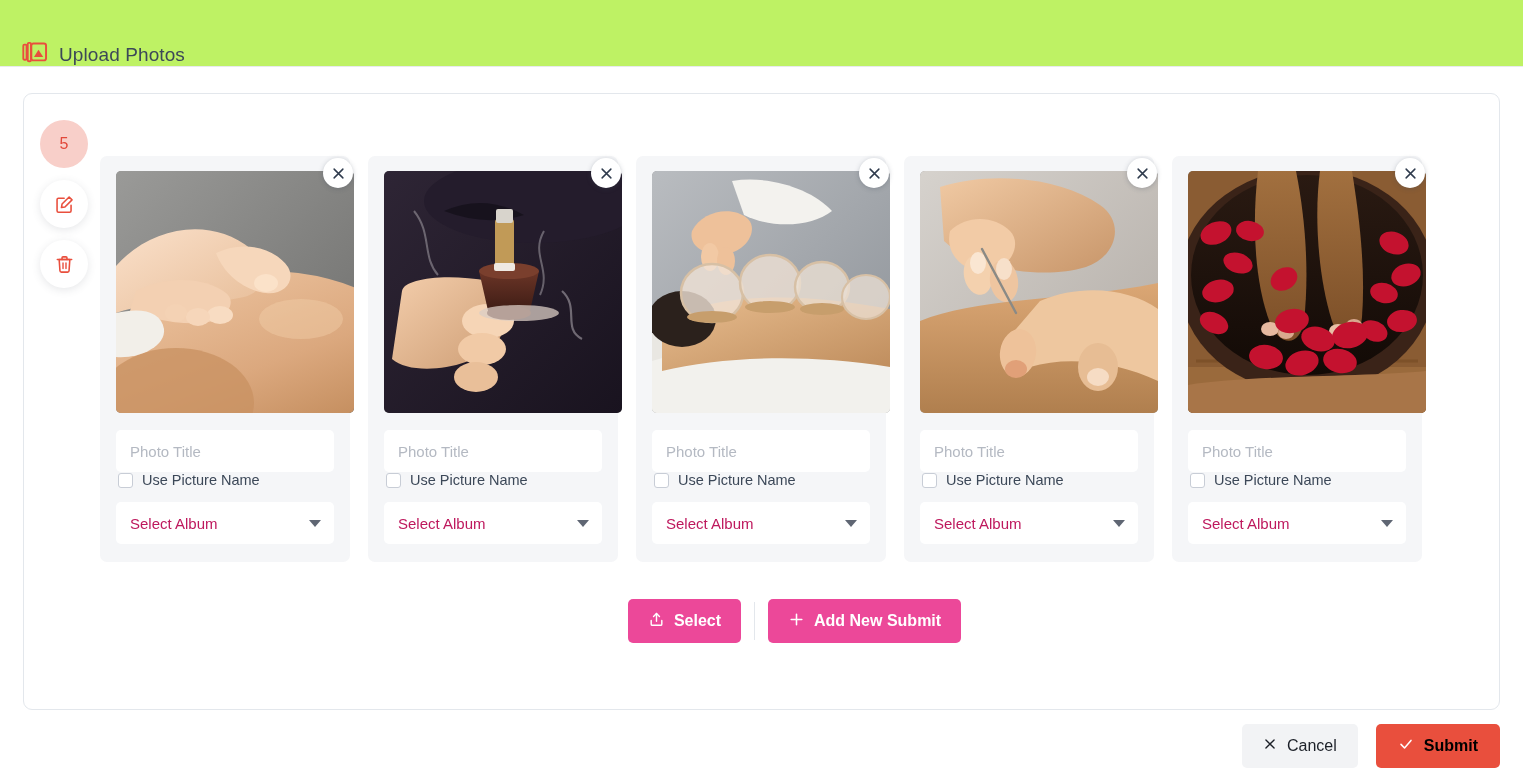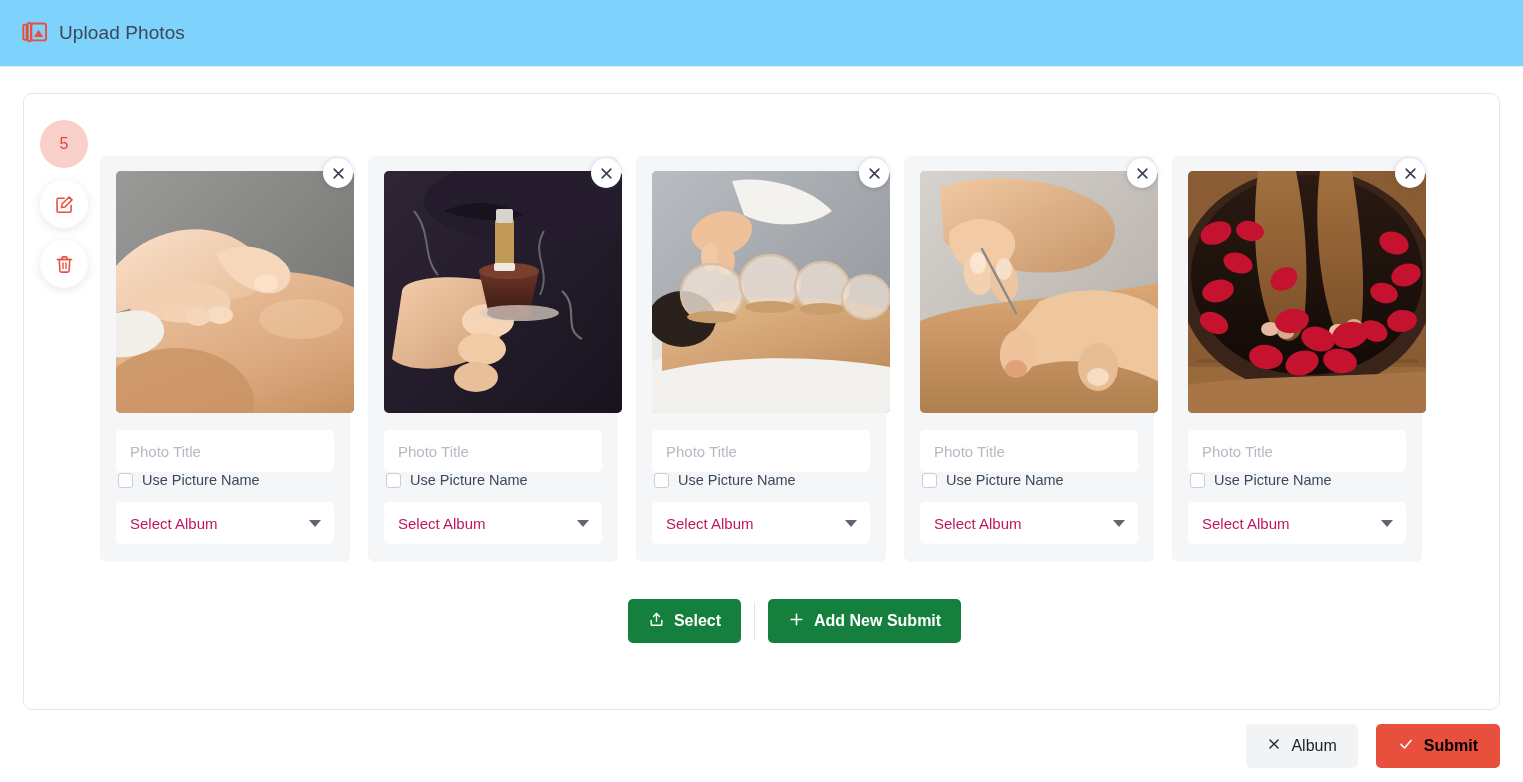--- a/index.html
+++ b/index.html
@@ -8,24 +8,24 @@
     width: 1523px; height: 782px;
     background: #ffffff;
     font-family: "Liberation Sans", sans-serif;
     overflow: hidden;
   }
 
   
   .header {
     height: 67px;
     display: flex;
-    align-items: center;
+    align-items: flex-end;
     padding-left: 22px;
     border-bottom: 1px solid #e8eaed;
-    background: #7dd3fc;
+    background: #bef264;
   }
   .header-icon { width: 26px; height: 26px; margin-right: 11px; display:block; }
   .header-title {
     font-size: 19px;
     color: #3c4858;
     letter-spacing: .1px;
   }
 
   
   .panel {
@@ -154,21 +154,21 @@
   
   .album-actions {
     position: absolute;
     left: 0; right: 0; top: 505px;
     display: flex;
     align-items: center;
     justify-content: center;
     padding-left: 66px;
   }
   .btn-red {
-    background: #15803d;
+    background: #ec4899;
     color: #ffffff;
     border: none;
     border-radius: 5px;
     height: 44px;
     padding: 0 20px;
     font-size: 16px;
     font-family: "Liberation Sans", sans-serif;
     font-weight: bold;
     display: flex;
     align-items: center;
@@ -570,21 +570,21 @@
 
 </div>
 
 <div class="footer">
   <button class="btn-cancel">
     <span>
       <svg viewBox="0 0 24 24" width="14" height="14">
         <path d="M5 5 L19 19 M19 5 L5 19" stroke="#1c2028" stroke-width="2.3" stroke-linecap="round"></path>
       </svg>
     </span>
-    <span>Album</span>
+    <span>Cancel</span>
   </button>
   <button class="btn-submit">
     <span>
       <svg viewBox="0 0 24 24" width="16" height="16" fill="none">
         <path d="M4.5 12.6 L9.8 18 L19.5 6.6" stroke="#fff" stroke-width="2.3" stroke-linecap="round" stroke-linejoin="round"></path>
       </svg>
     </span>
     <span>Submit</span>
   </button>
 </div>

